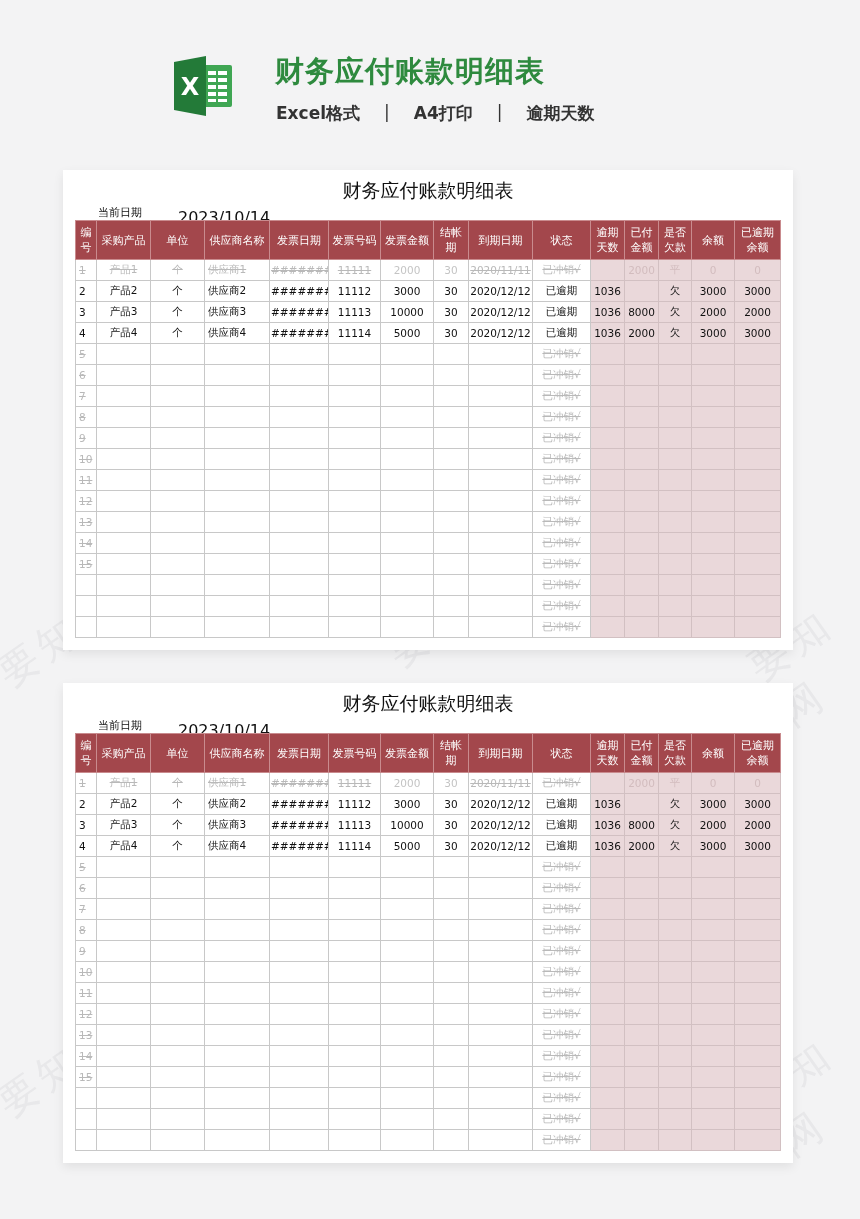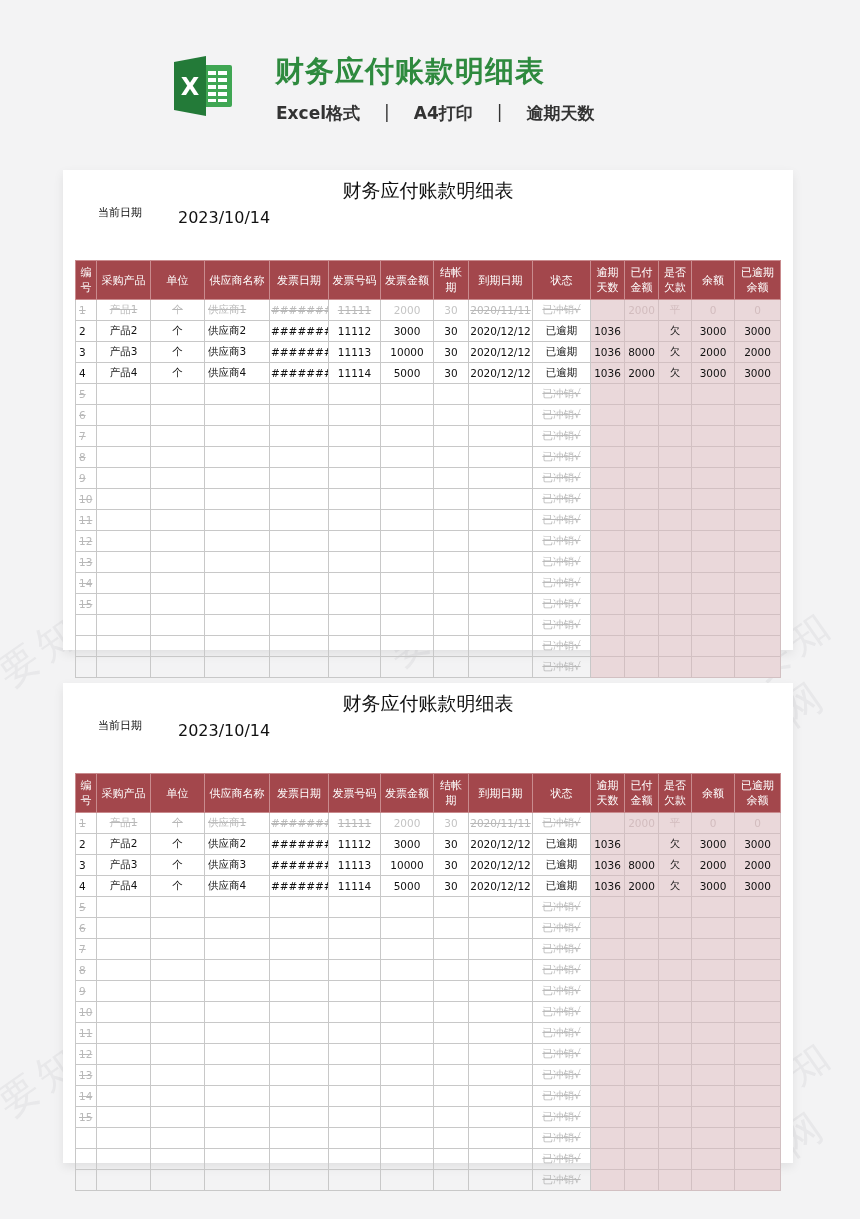--- a/index.html
+++ b/index.html
@@ -13,21 +13,21 @@
   .banner-sub .sep { margin: 0 20px; font-weight: normal; color: #333; }
 
   .sheet { position: absolute; left: 63px; width: 730px; height: 480px; background: #fff; box-shadow: 0 4px 10px rgba(0,0,0,0.08); }
   .sheet.s1 { top: 170px; }
   .sheet.s2 { top: 683px; }
 
   .sheet-title { position: absolute; left: 0; width: 730px; top: 8px; text-align: center; font-size: 19px; color: #111; }
   .date-label { position: absolute; left: 35px; top: 35px; font-size: 11px; color: #111; }
   .date-value { position: absolute; left: 115px; top: 18px; font-size: 16px; color: #111; margin-top: 20px; }
 
-  table.grid { position: absolute; left: 12px; top: 50px; border-collapse: collapse; table-layout: fixed; width: 705px; margin-top: 40px; }
+  table.grid { position: absolute; left: 12px; top: 50px; border-collapse: collapse; table-layout: fixed; width: 705px; }
   table.grid td, table.grid th { border: 1px solid #c8c8c8; font-size: 10.5px; text-align: center; overflow: hidden; white-space: nowrap; font-weight: normal; height: 21px; padding: 0 1px; }
   table.grid th { background: #a3474c; color: #fff; height: 39px; line-height: 15px; border-color: #c98b8e; white-space: normal; font-size: 11px; }
   table.grid td.pink { background: #ead8da; border-color: #d2c0c2; }
   table.grid td.left { text-align: left; padding-left: 3px; }
   .struck { color: #b9b9b9; text-decoration: line-through; }
   .muted { color: #c4c4c4; }
   .faint-pink { color: #d2bcbe; }
   .dark { color: #111; }
 
   .wm { position: absolute; font-size: 40px; color: rgba(200,200,205,0.25); transform: rotate(-35deg); pointer-events: none; letter-spacing: 6px; }

